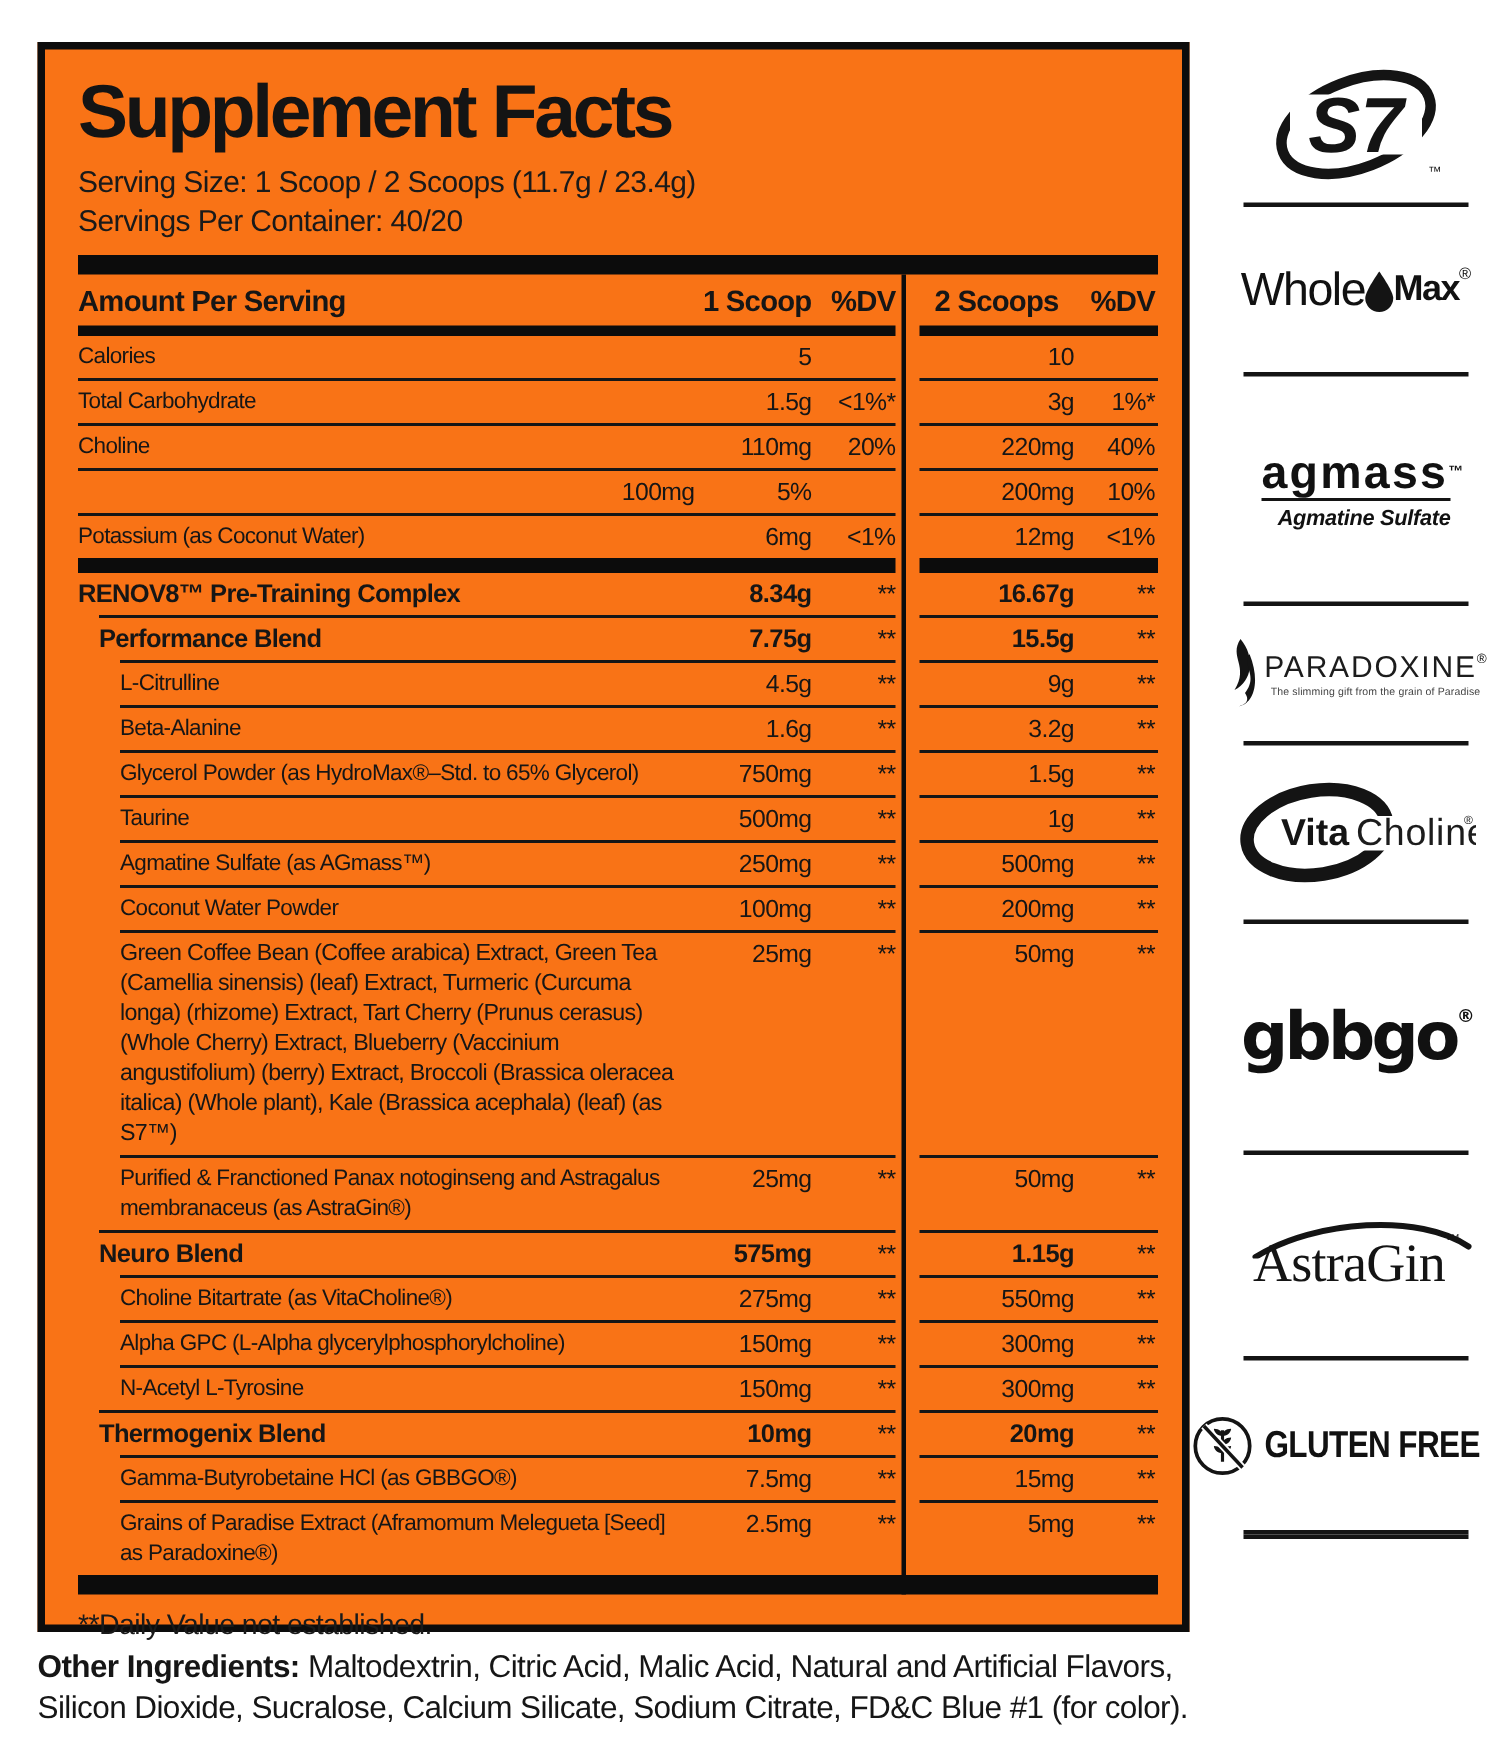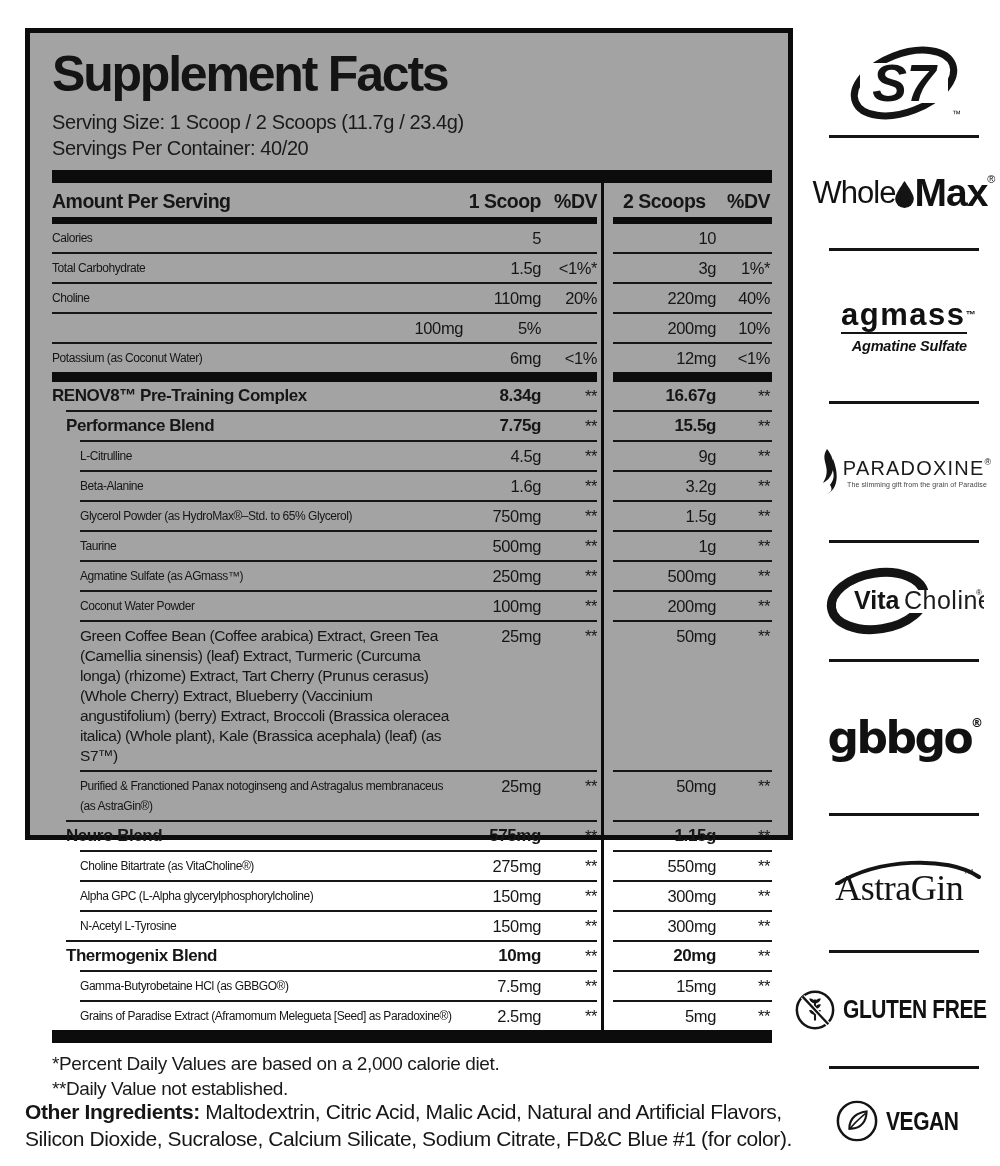--- a/index.html
+++ b/index.html
@@ -5,22 +5,22 @@
   * { margin:0; padding:0; box-sizing:border-box; }
   html,body { background:#ffffff; }
   body {
     width:1000px; height:1166px; position:relative; overflow:hidden;
     font-family:"Liberation Sans", sans-serif; color:#111;
   }
   .stage { position:absolute; inset:0; }
 
   
   .panel {
-    position:absolute; left:25px; top:28px; width:768px; height:812px;
-    border:5px solid #0c0c0c; background:#a3a3a3; padding:12px 16px 0 22px;
+    position:absolute; left:25px; top:28px; width:768px; height:1060px;
+    border:5px solid #0c0c0c; background:#f97316; padding:12px 16px 0 22px;
   }
   .panel-title {
     font-size:50px; font-weight:bold; letter-spacing:-2.2px; line-height:54px;
     margin:2px 0 8px 0; color:#141414;
   }
   .serving-line { font-size:20px; line-height:26px; letter-spacing:-0.4px; color:#1a1a1a; }
   .bar-full { height:13px; background:#0c0c0c; }
   .bar-top { margin-top:9px; }
 
   
@@ -32,21 +32,21 @@
     display:grid; grid-template-columns:1fr 78px 56px; align-items:start;
     border-top:2px solid #161616; padding:4px 0 4px 0;
   }
   .rpart {
     display:grid; grid-template-columns:1fr 54px; align-items:start;
     border-top:2px solid #161616; padding:4px 2px 4px 8px;
   }
   .trow.no-top .lpart, .trow.no-top .rpart { border-top:none; }
   .trow.ind1 .lpart { margin-left:14px; }
   .trow.ind2 .lpart { margin-left:28px; }
-  .cell-name { font-size:12px; line-height:20px; letter-spacing:-0.45px; padding-right:6px; color:#161616; }
+  .cell-name { font-size:15px; line-height:20px; letter-spacing:-0.45px; padding-right:6px; color:#161616; }
   .cell-amt, .cell-dv { font-size:16.5px; line-height:20px; letter-spacing:-0.4px; text-align:right; white-space:nowrap; color:#161616; }
   .trow.bold .cell-name, .trow.bold .cell-amt { font-weight:bold; font-size:17px; }
   .trow.small .cell-name { font-size:15.5px; line-height:20px; }
 
   
   .header-row .lpart, .header-row .rpart { border-top:none; padding-top:6px; padding-bottom:4px; }
   .header-row .cell-name, .header-row .cell-amt, .header-row .cell-dv {
     font-weight:bold; font-size:19.5px; letter-spacing:-0.5px; line-height:24px;
   }
   .header-row .rpart .cell-amt { text-align:left; padding-left:2px; }
@@ -64,27 +64,27 @@
   .other-ing {
     position:absolute; left:25px; top:1098px; width:780px;
     font-size:21px; line-height:27px; letter-spacing:-0.4px; color:#161616;
   }
   .other-ing b { font-weight:bold; }
 
   
   .sidebar { position:absolute; left:820px; top:30px; width:168px; display:flex; flex-direction:column; align-items:stretch; }
   .logo-block { display:flex; flex-direction:column; align-items:center; justify-content:center; }
   .sep { height:3px; background:#141414; width:150px; margin:0 auto; }
-  .h-s7{height:105px} .h-hm{height:110px} .h-ag{height:150px} .h-px{height:136px}
+  .h-s7{height:105px} .h-hm{height:110px} .h-ag{height:150px} .h-px{height:90px}
   .h-vc{height:116px} .h-gb{height:151px} .h-as{height:134px} .h-gf{height:113px} .h-vg{height:104px}
 
   
   .logo-hydromax { display:flex; align-items:center; }
   .hm-pre { font-size:31px; font-weight:500; letter-spacing:-1px; }
-  .hm-max { font-size:39px; font-weight:800; letter-spacing:-1px; }
+  .hm-max { font-size:24px; font-weight:800; letter-spacing:-1px; }
   .hm-drop { margin:2px -1px 0 -1px; }
   .hm-reg { font-size:11px; align-self:flex-start; margin-top:2px; }
 
   
   .logo-agmass { width:126px; }
   .ag-word { font-size:31px; font-weight:800; letter-spacing:1.5px; line-height:32px; }
   .ag-tm { font-size:10px; vertical-align:top; }
   .ag-line { height:2px; background:#141414; margin:1px 0 4px 0; }
   .ag-sub { font-size:14.5px; font-weight:bold; font-style:italic; text-align:right; letter-spacing:-0.2px; }
 
@@ -411,21 +411,20 @@
               <span class="cell-amt">5mg</span>
               <span class="cell-dv">**</span>
             </div>
           </div>
         </div>
 
       <div class="bar-full bar-bottom"></div>
     </div>
 
     <div class="footnotes">
-      <div class="footnote">*Percent Daily Values are based on a 2,000 calorie diet.</div>
       <div class="footnote">**Daily Value not established.</div>
     </div>
   </div>
 
   <div class="other-ing"><b>Other Ingredients:</b><span> Maltodextrin, Citric Acid, Malic Acid, Natural and Artificial Flavors, Silicon Dioxide, Sucralose, Calcium Silicate, Sodium Citrate, FD&amp;C Blue #1 (for color).</span></div>
 
   <aside class="sidebar">
 
     <div class="logo-block h-s7">
       <svg width="128" height="100" viewBox="0 0 128 100">
@@ -513,26 +512,16 @@
           <path d="M22 27 C18 27 16 24 16 22 C20 22 22 24 22 27 Z" fill="#141414"></path>
           <path d="M22 27 C26 27 28 24 28 22 C24 22 22 24 22 27 Z" fill="#141414"></path>
           <line x1="9" y1="8" x2="36" y2="37" stroke="#ffffff" stroke-width="5"></line>
           <line x1="9" y1="8" x2="36" y2="37" stroke="#141414" stroke-width="2.4"></line>
         </svg>
         <span class="badge-text">GLUTEN FREE</span>
       </div>
     </div>
     <div class="sep"></div>
 
-    <div class="logo-block h-vg">
-      <div class="logo-badge">
-        <svg width="44" height="44" viewBox="0 0 46 46">
-          <circle cx="23" cy="23" r="20" fill="none" stroke="#141414" stroke-width="2.6"></circle>
-          <path d="M15 31 C15 19 24 14 33 13 C33 23 27 31 17 31 Z" fill="none" stroke="#141414" stroke-width="2.2"></path>
-          <path d="M15 32 C20 25 26 20 32 15" fill="none" stroke="#141414" stroke-width="1.6"></path>
-        </svg>
-        <span class="badge-text">VEGAN</span>
-      </div>
-    </div>
     <div class="sep"></div>
 
   </aside>
 </div>
 
 </body></html>

